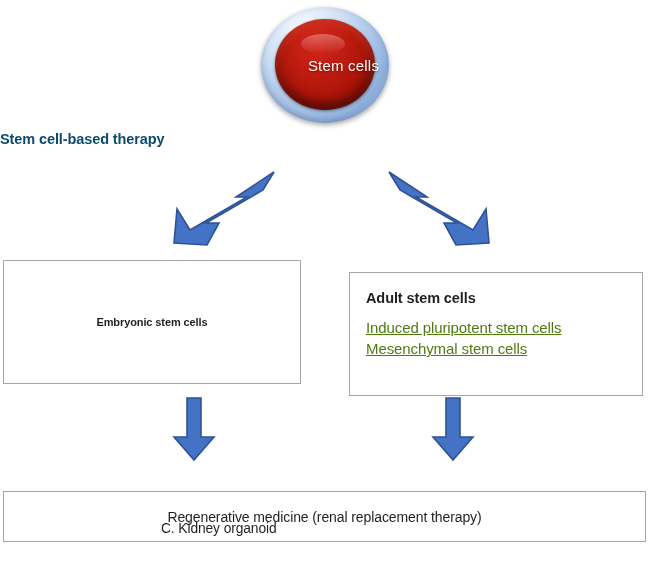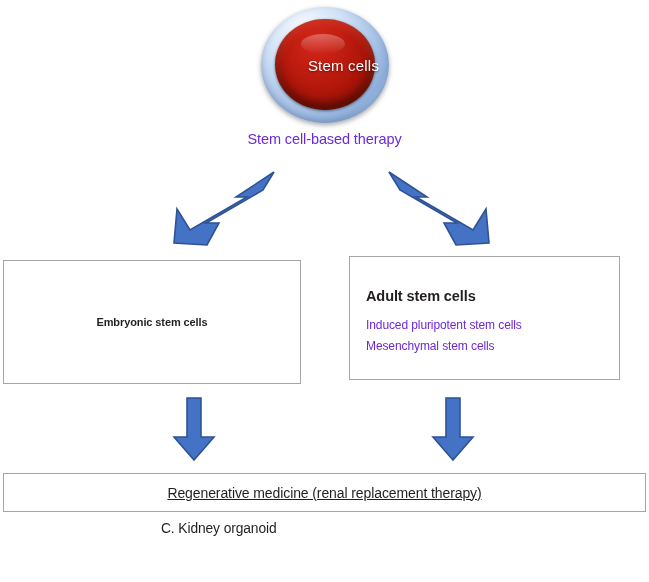--- a/index.html
+++ b/index.html
@@ -69,24 +69,24 @@
     text-shadow: 0 1px 2px rgba(0,0,0,0.45);
     padding-left: 37px;
   }
 
   
   .therapy-title {
     position: absolute;
     left: 0;
     right: 0;
     top: 131px;
-    text-align: center;
+    text-align: left;
     font-size: 14.5px;
-    font-weight: normal;
-    color: #6d28d9;
+    font-weight: bold;
+    color: #0c4a6e;
     letter-spacing: -0.1px;
   }
 
   
   .arrow {
     position: absolute;
   }
   .arrow svg { display: block; }
 
   .arrow-diag-left  { left: 166px; top: 168px; width: 112px; height: 85px; }
@@ -112,53 +112,53 @@
   }
   .box-embryonic-label {
     font-size: 11px;
     font-weight: bold;
     color: #231f20;
     letter-spacing: -0.1px;
   }
 
   .box-adult {
     left: 349px;
-    top: 256px;
-    width: 271px;
+    top: 272px;
+    width: 294px;
     height: 124px;
-    padding: 31px 0 0 16px;
+    padding: 17px 0 0 16px;
   }
   .box-adult-title {
     font-size: 14.5px;
     font-weight: bold;
     color: #231f20;
     margin-bottom: 11px;
     letter-spacing: -0.1px;
   }
   .box-adult-list {
     list-style: none;
     margin: 0;
     padding: 0;
   }
   .box-adult-list li {
-    font-size: 12px;
-    color: #6d28d9;
+    font-size: 15px;
+    color: #4d7c0f;
     line-height: 21px;
     letter-spacing: -0.1px;
+    text-decoration: underline;
   }
 
   .box-regen {
     left: 3px;
-    top: 473px;
+    top: 491px;
     width: 643px;
-    height: 39px;
+    height: 51px;
     display: flex;
     align-items: center;
     justify-content: center;
-    text-decoration: underline;
   }
   .box-regen-label {
     font-size: 14px;
     color: #231f20;
     letter-spacing: -0.1px;
   }
 
   
   .outcomes {
     position: absolute;

